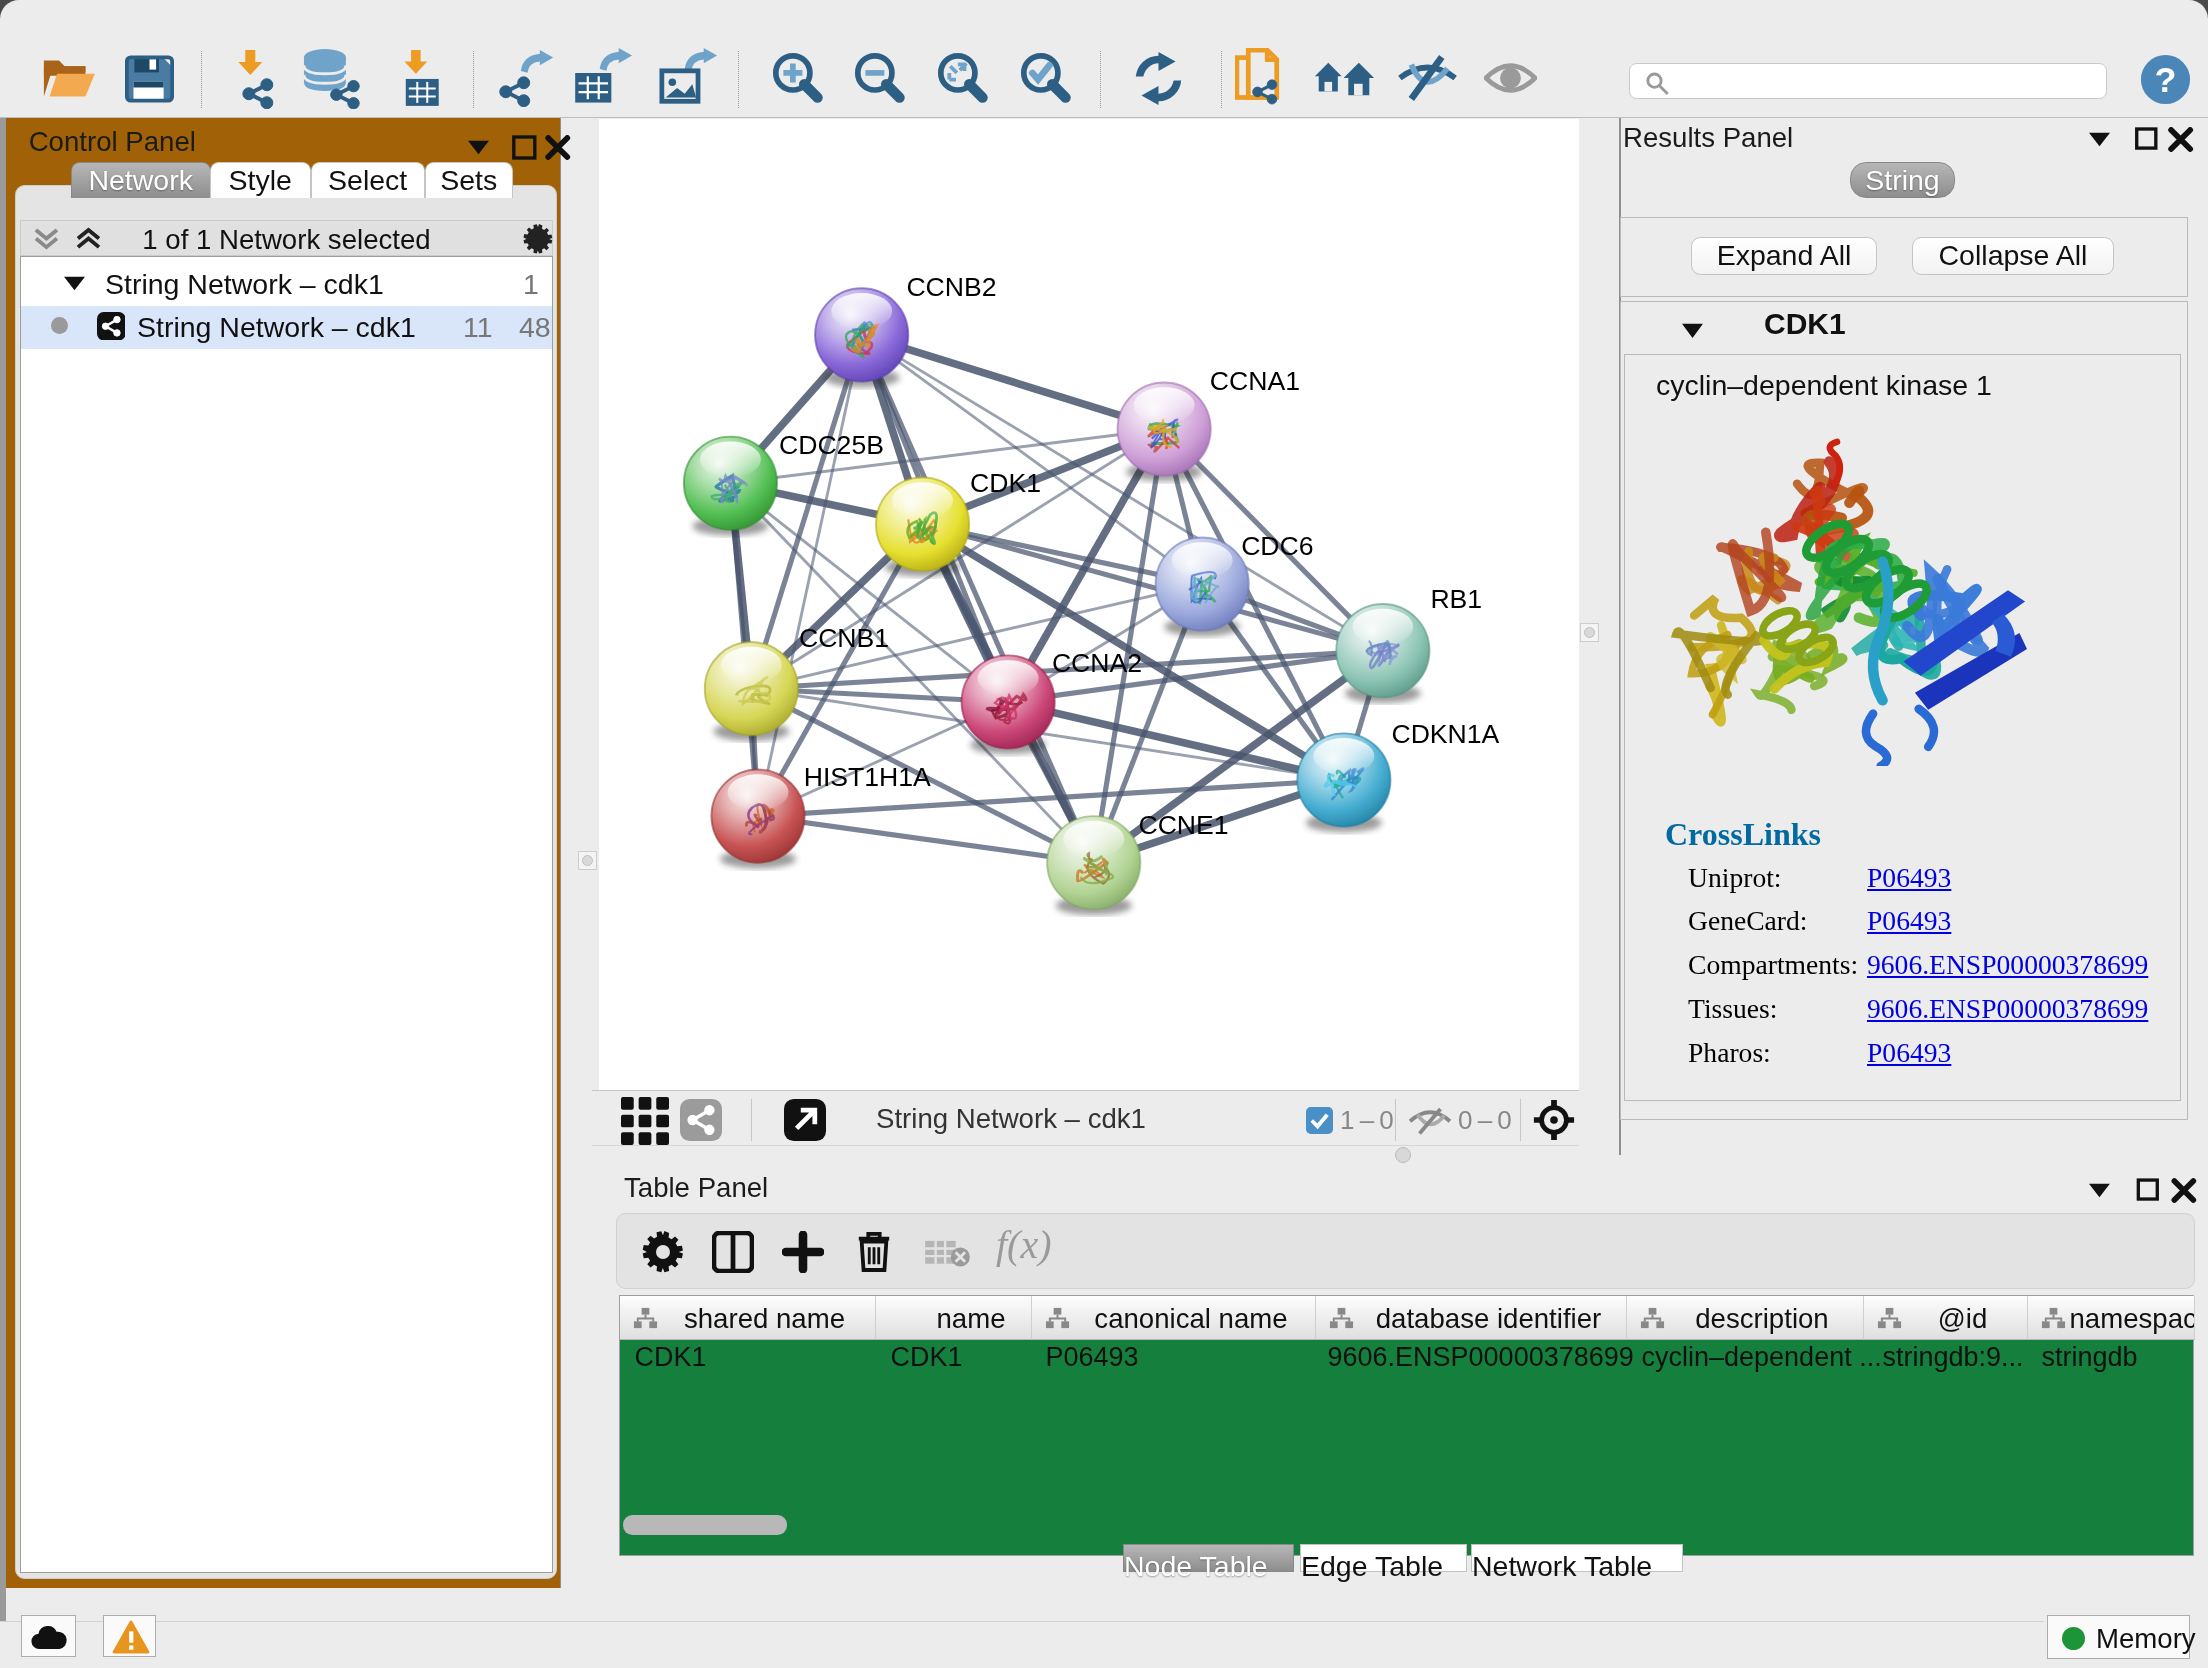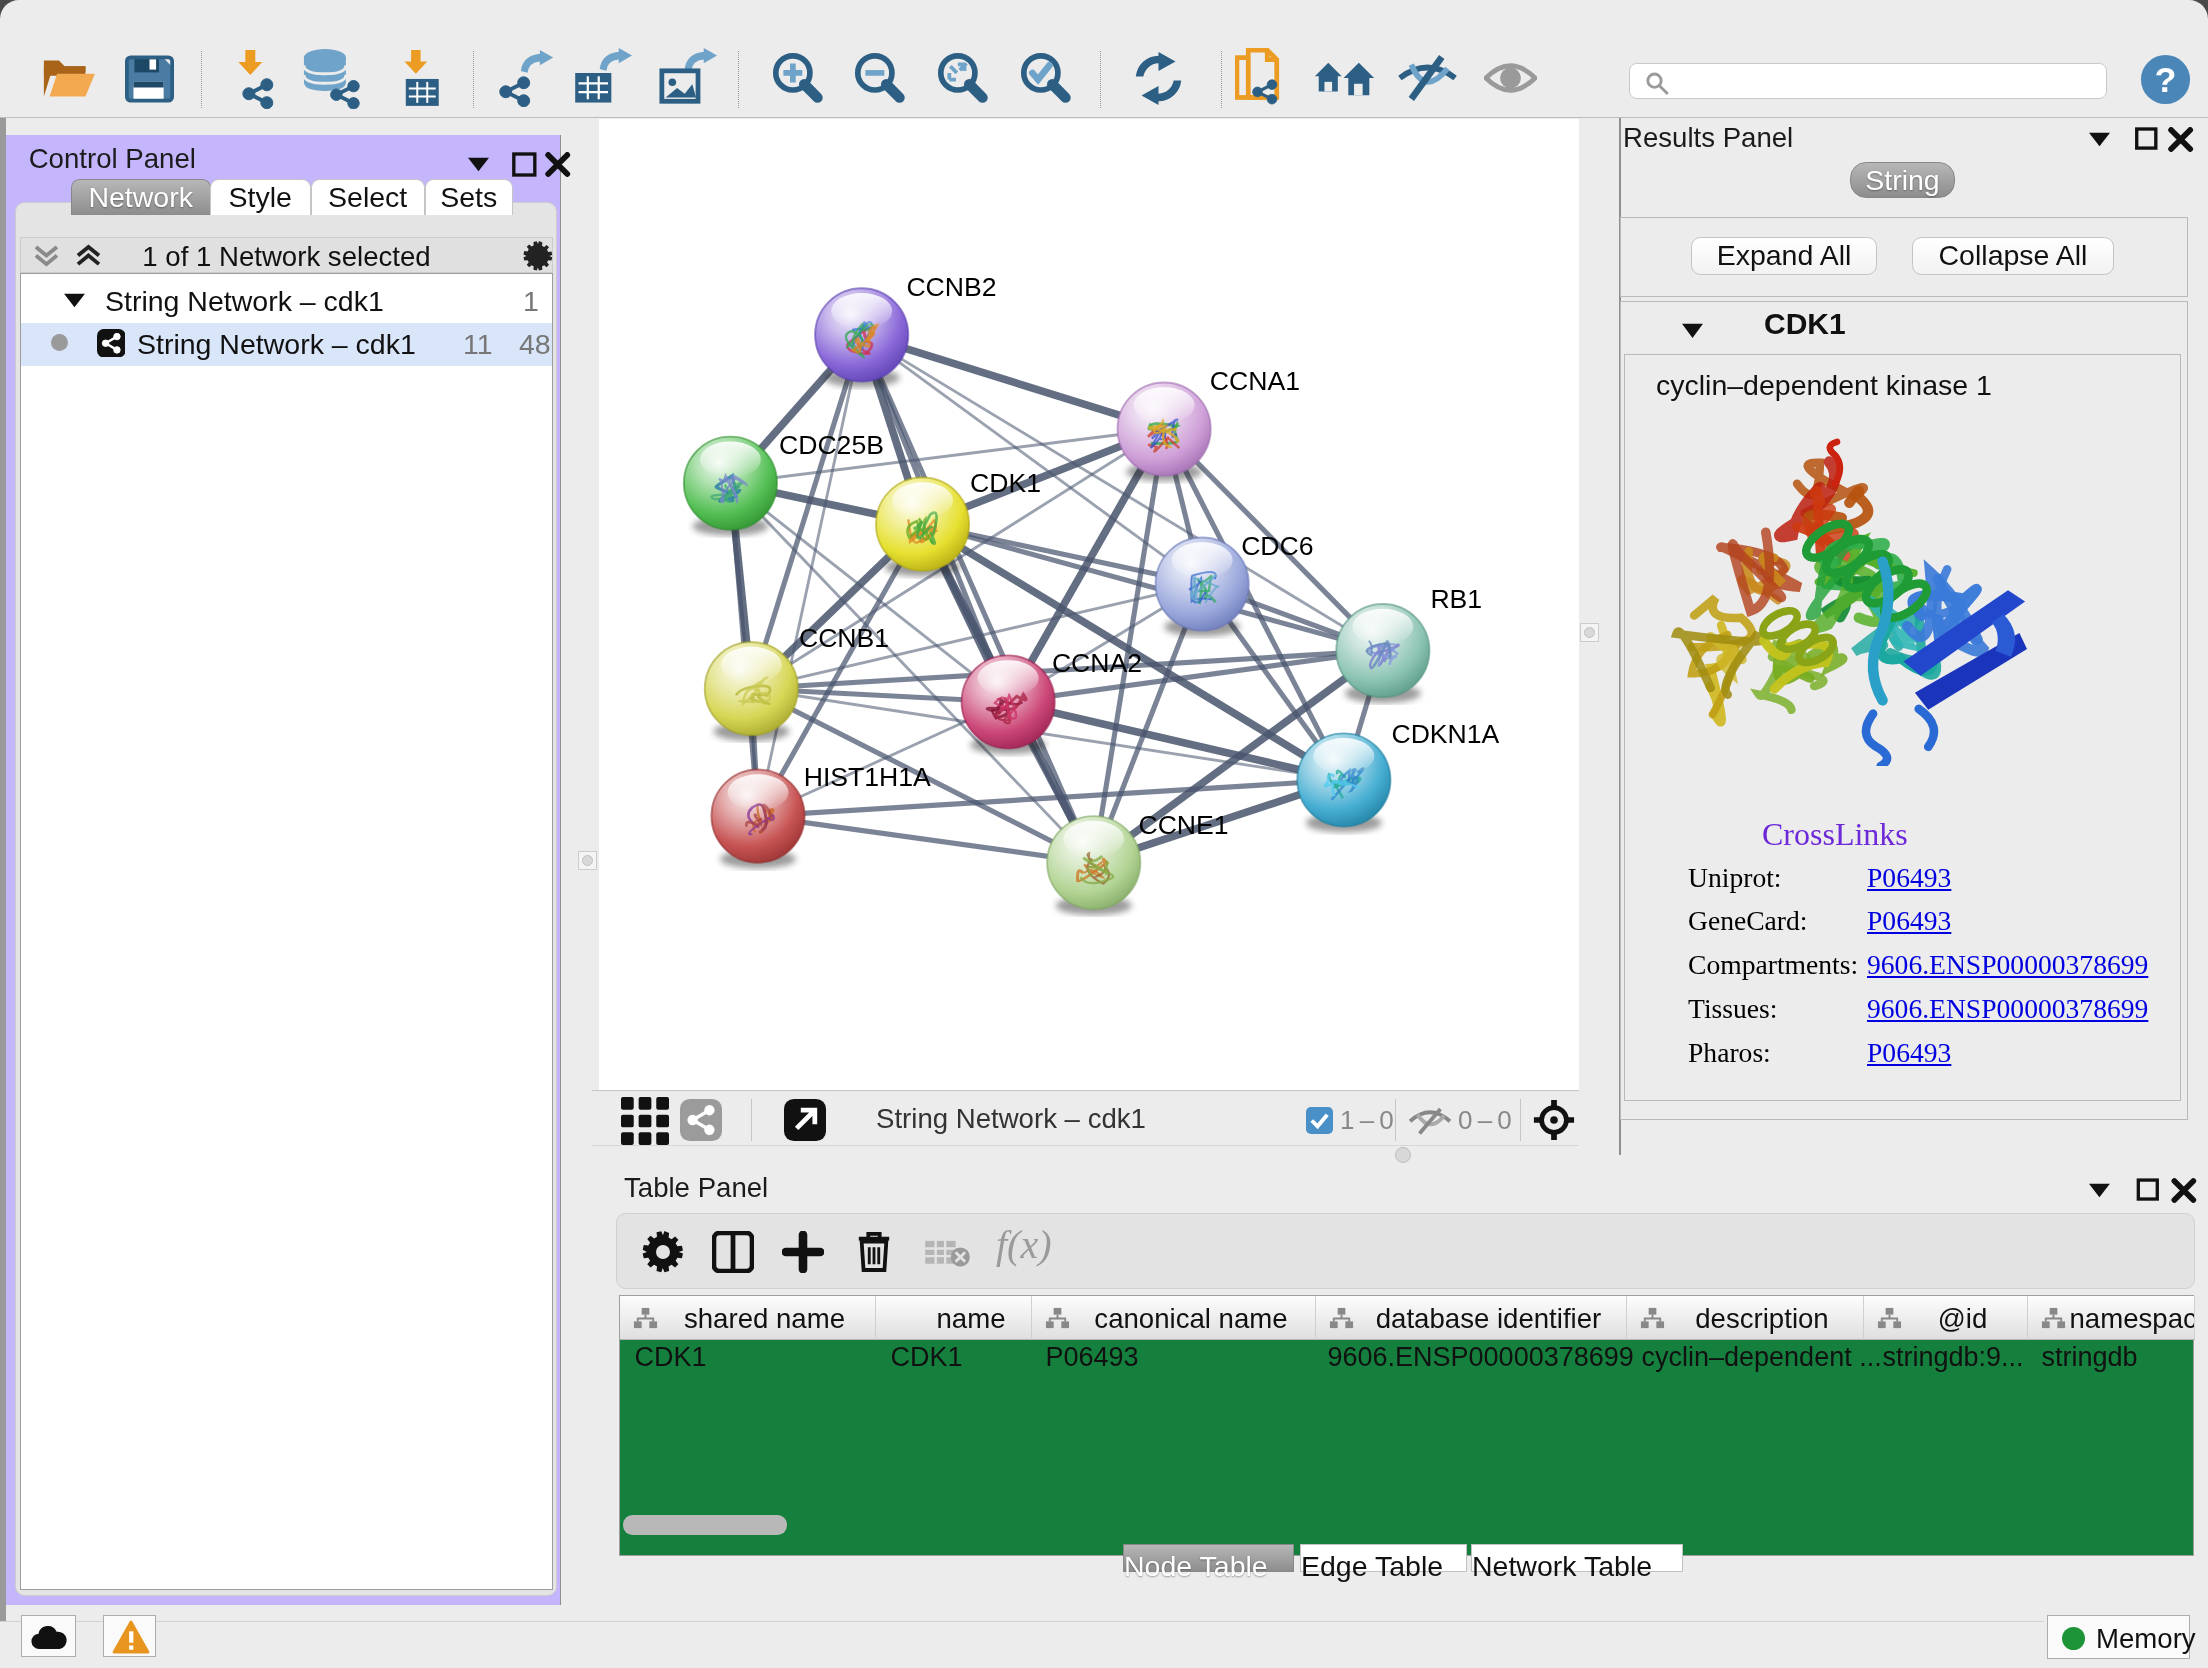--- a/index.html
+++ b/index.html
@@ -6,21 +6,21 @@
 body{font-family:"Liberation Sans",sans-serif;background:#4a4a4a;position:relative}
 .abs{position:absolute}
 #win{position:absolute;left:0;top:0;width:2208px;height:1668px;background:#ececec;border-radius:19px 19px 0 0;overflow:hidden}
 #titlebar{position:absolute;left:0;top:0;width:100%;height:40px;background:linear-gradient(#ebebeb,#dadada);border-bottom:1px solid #b4b4b4}
 .tl{position:absolute;top:11.4px;width:19px;height:19px;border-radius:50%;background:#8e8e93;border:1px solid #79797e}
 #title{position:absolute;top:4.8px;left:0;width:100%;text-align:center;font-size:27.6px;font-weight:bold;color:#3d3d3d}
 #toolbar{position:absolute;left:0;top:41px;width:100%;height:77px;background:#ececec;border-bottom:1px solid #bdbdbd}
 .tsep{position:absolute;top:9.5px;height:57px;width:0;border-left:1.9px dotted #9a9a9a}
 #searchbox{position:absolute;left:1629px;top:22px;width:478px;height:36px;background:#fff;border:1.9px solid #c9c9c9;border-radius:7.6px}
 
-#cpanel{position:absolute;left:5.7px;top:135px;width:555px;height:1470px;background:#c4b5fd;border-right:1.9px solid #8f8f8f}
+#cpanel{position:absolute;left:5.7px;top:118px;width:555px;height:1470px;background:#a16207;border-right:1.9px solid #8f8f8f}
 .paneltitle{font-size:27.6px;color:#1b1b1b}
 .tabrow{position:relative;z-index:5}
 .tabrow .tab{position:absolute;height:36px;z-index:5;font-size:28.5px;text-align:center;border:1px solid #c5c5c5;border-bottom:none;border-radius:8.6px 8.6px 0 0;background:#fff;color:#111;line-height:34px}
 .tabsel{background:linear-gradient(#b7b7b7,#8d8d8d) !important;color:#fff !important;border-color:#888 !important;text-shadow:0 1px 1.9px rgba(0,0,0,.35)}
 #cp_frame{position:absolute;left:9.5px;top:67px;width:542px;height:1394px;background:#e4e4e4;border:1.9px solid #cdcdcd;border-radius:9.5px}
 #cp_toolrow{position:absolute;left:3.8px;top:34px;width:533px;height:36px;background:#e0e0e0;border:1px solid #cbcbcb}
 #cp_list{position:absolute;left:3.8px;top:70px;width:533px;height:1317px;background:#fff;border:1px solid #9d9d9d}
 .cprow{position:absolute;left:0;width:100%;height:41px;font-size:28.5px;color:#111}
 
 #netview{position:absolute;left:599px;top:119px;width:980px;height:971px;background:#fff}
@@ -609,21 +609,21 @@
       <ellipse cx="252" cy="171" rx="26" ry="12" fill="none" stroke="#1f9c35" stroke-width="9" transform="rotate(-35 252 171)"></ellipse>
       <ellipse cx="120" cy="195" rx="20" ry="10" fill="none" stroke="#8aa418" stroke-width="8" transform="rotate(-30 120 195)"></ellipse>
       <ellipse cx="139" cy="209" rx="20" ry="10" fill="none" stroke="#8aa418" stroke-width="8" transform="rotate(-30 139 209)"></ellipse>
       <ellipse cx="158" cy="223" rx="20" ry="10" fill="none" stroke="#8aa418" stroke-width="8" transform="rotate(-30 158 223)"></ellipse>
       <path d="M250 235 L360 160 L378 172 L268 250 Z" fill="#2247cc"></path>
       <path d="M262 268 L372 205 L380 222 L276 286 Z" fill="#1a35bb"></path>
       <path d="M355 185 q20 20 8 45 l-16 -6 q6 -18 -4 -30 z" fill="#2a5ad4"></path>
       <path d="M228 130 q14 40 -4 80 q-14 34 4 66" fill="none" stroke="#2aa0c8" stroke-width="11" stroke-linecap="round"></path>
       <path d="M218 290 q-16 22 2 34 q22 12 6 21 m40 -60 q26 18 10 40" fill="none" stroke="#2a6ad4" stroke-width="9" stroke-linecap="round"></path>
     </svg>
-    <div class="abs" style="left:1762px;top:816px;font-family:'Liberation Serif',serif;font-size:27.6px;color:#6d28d9;font-weight:normal;font-size:32px">CrossLinks</div>
+    <div class="abs" style="left:1665px;top:816px;font-family:'Liberation Serif',serif;font-size:27.6px;color:#0369a1;font-weight:bold;font-size:32px">CrossLinks</div>
     <div class="abs" style="left:1688px;top:862px;font-family:'Liberation Serif',serif;font-size:27.6px;color:#000">Uniprot:</div>
     <div class="abs" style="left:1867px;top:862px;font-family:'Liberation Serif',serif;font-size:27.6px;color:#000"><span class="lnk" style="color:#0000e0;text-decoration:underline">P06493</span></div>
     <div class="abs" style="left:1688px;top:905px;font-family:'Liberation Serif',serif;font-size:27.6px;color:#000">GeneCard:</div>
     <div class="abs" style="left:1867px;top:905px;font-family:'Liberation Serif',serif;font-size:27.6px;color:#000"><span class="lnk" style="color:#0000e0;text-decoration:underline">P06493</span></div>
     <div class="abs" style="left:1688px;top:949px;font-family:'Liberation Serif',serif;font-size:27.6px;color:#000">Compartments:</div>
     <div class="abs" style="left:1867px;top:949px;font-family:'Liberation Serif',serif;font-size:27.6px;color:#000"><span class="lnk" style="color:#0000e0;text-decoration:underline">9606.ENSP00000378699</span></div>
     <div class="abs" style="left:1688px;top:993px;font-family:'Liberation Serif',serif;font-size:27.6px;color:#000">Tissues:</div>
     <div class="abs" style="left:1867px;top:993px;font-family:'Liberation Serif',serif;font-size:27.6px;color:#000"><span class="lnk" style="color:#0000e0;text-decoration:underline">9606.ENSP00000378699</span></div>
     <div class="abs" style="left:1688px;top:1037px;font-family:'Liberation Serif',serif;font-size:27.6px;color:#000">Pharos:</div>
     <div class="abs" style="left:1867px;top:1037px;font-family:'Liberation Serif',serif;font-size:27.6px;color:#000"><span class="lnk" style="color:#0000e0;text-decoration:underline">P06493</span></div>

